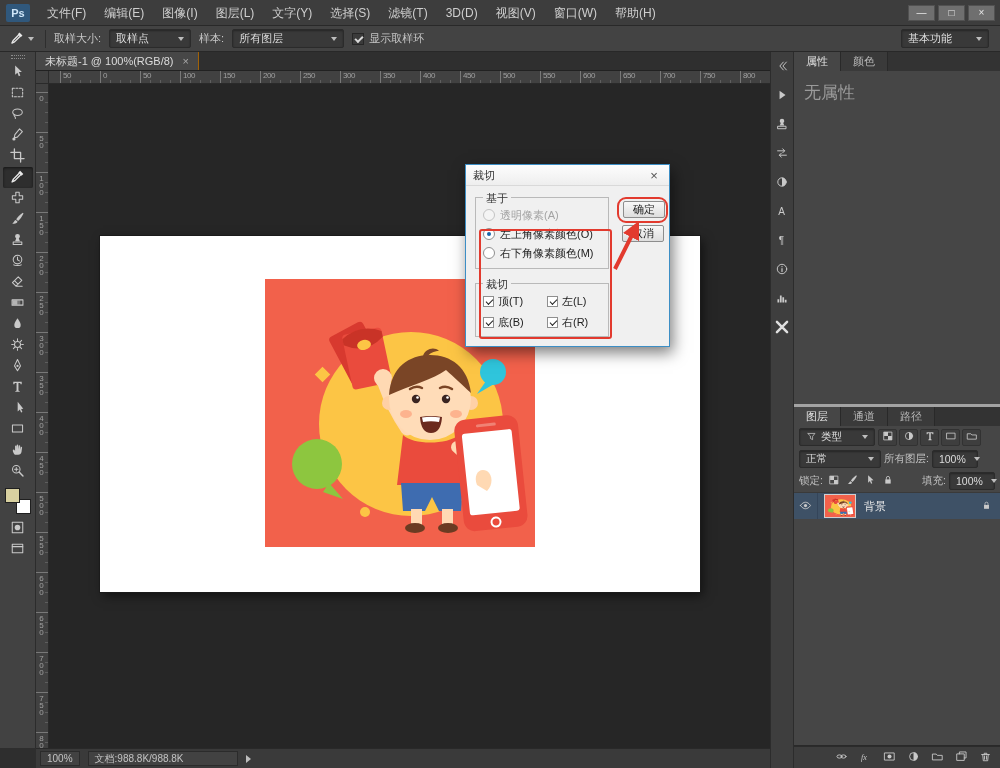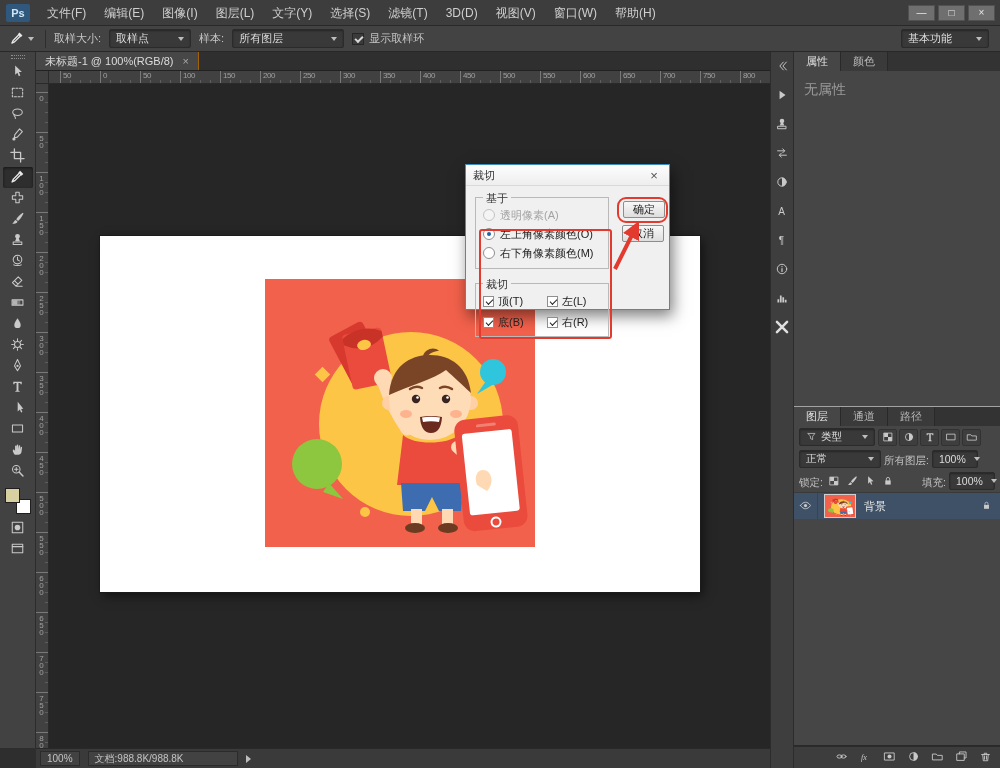--- a/index.html
+++ b/index.html
@@ -94,23 +94,23 @@
   .dock-ic svg { width:14px; height:14px; }
   .dock-ic.big svg { width:18px; height:18px; }
 
   
   .rightpanels { position:absolute; left:794px; top:52px; width:206px; height:716px; background:#464646;
     display:flex; flex-direction:column; }
   .ptabs { height:19px; background:#333; display:flex; align-items:stretch; flex:none; }
   .ptab { padding:0 12px; display:flex; align-items:center; font-size:11px; color:#b5b5b5; background:#3a3a3a;
     border-right:1px solid #292929; }
   .ptab.active { background:#464646; color:#e3e3e3; }
-  .props-body { height:336px; border-bottom:1px solid #a3a3a3; padding:10px; color:#9a9a9a; font-size:14px; flex:none; }
+  .props-body { height:336px; border-bottom:3px solid #a3a3a3; padding:10px; color:#9a9a9a; font-size:17px; flex:none; }
   .layers-sec { flex:1; display:flex; flex-direction:column; background:#464646; }
-  .lrow { display:flex; align-items:flex-end; gap:3px; padding:2px 5px; flex:none; }
+  .lrow { display:flex; align-items:center; gap:3px; padding:2px 5px; flex:none; }
   .lrow .lab { font-size:10.5px; color:#c0c0c0; white-space:nowrap; }
   .dd-filter { width:76px; height:18px; font-size:10.5px; gap:4px; }
   .dd-filter svg { width:11px; height:11px; flex:none; }
   .ficon { width:19px; height:17px; background:#3e3e3e; border:1px solid #323232; display:flex;
     align-items:center; justify-content:center; border-radius:2px; }
   .ficon svg { width:12px; height:12px; }
   .dd-blend { width:82px; height:18px; font-size:10.5px; }
   .dd-val { width:46px; height:18px; font-size:10.5px; }
   .lockic { width:17px; height:16px; display:flex; align-items:center; justify-content:center; }
   .lockic svg { width:12px; height:12px; }
@@ -124,21 +124,21 @@
   .thumb svg { width:100%; height:100%; display:block; }
   .lname { margin-left:8px; font-size:11px; color:#e8e8e8; }
   .layer-lock { margin-left:auto; margin-right:8px; display:flex; }
   .layer-lock svg { width:11px; height:11px; }
   .panel-bottom { height:22px; background:#3d3d3d; border-top:1px solid #2b2b2b; display:flex;
     align-items:center; justify-content:flex-end; gap:2px; padding-right:4px; flex:none;font-family:Liberation Serif, serif; }
   .pb-ic { width:22px; height:18px; display:flex; align-items:center; justify-content:center; }
   .pb-ic svg { width:13px; height:13px; }
 
   
-  .dialog { position:absolute; left:465px; top:164px; width:205px; height:146px; background:#f0f0f0;
+  .dialog { position:absolute; left:465px; top:164px; width:205px; height:183px; background:#f0f0f0;
     border:1px solid #3c8ec5; box-shadow:3px 6px 14px rgba(0,0,0,.5); z-index:50; color:#222; }
   .dlg-title { height:21px; background:linear-gradient(#fdfdfd,#eeeeee); display:flex; align-items:center;
     padding:0 7px; border-bottom:1px solid #d9d9d9; }
   .dlg-title-text { font-size:11px; color:#333; }
   .dlg-close { margin-left:auto; color:#555; font-size:13px; width:16px; text-align:center; line-height:1; }
   .dlg-body { position:relative; height:160px; font-size:11px; }
   .grp { position:absolute; border:1px solid #b9b9b9; border-radius:0; }
   .legend { position:absolute; top:-7px; left:7px; background:#f0f0f0; padding:0 3px; font-size:11px; color:#333; }
   .grp1 { left:9px; top:11px; width:134px; height:72px; }
   .rows { display:flex; flex-direction:column; gap:1px; padding-top:8px; }

